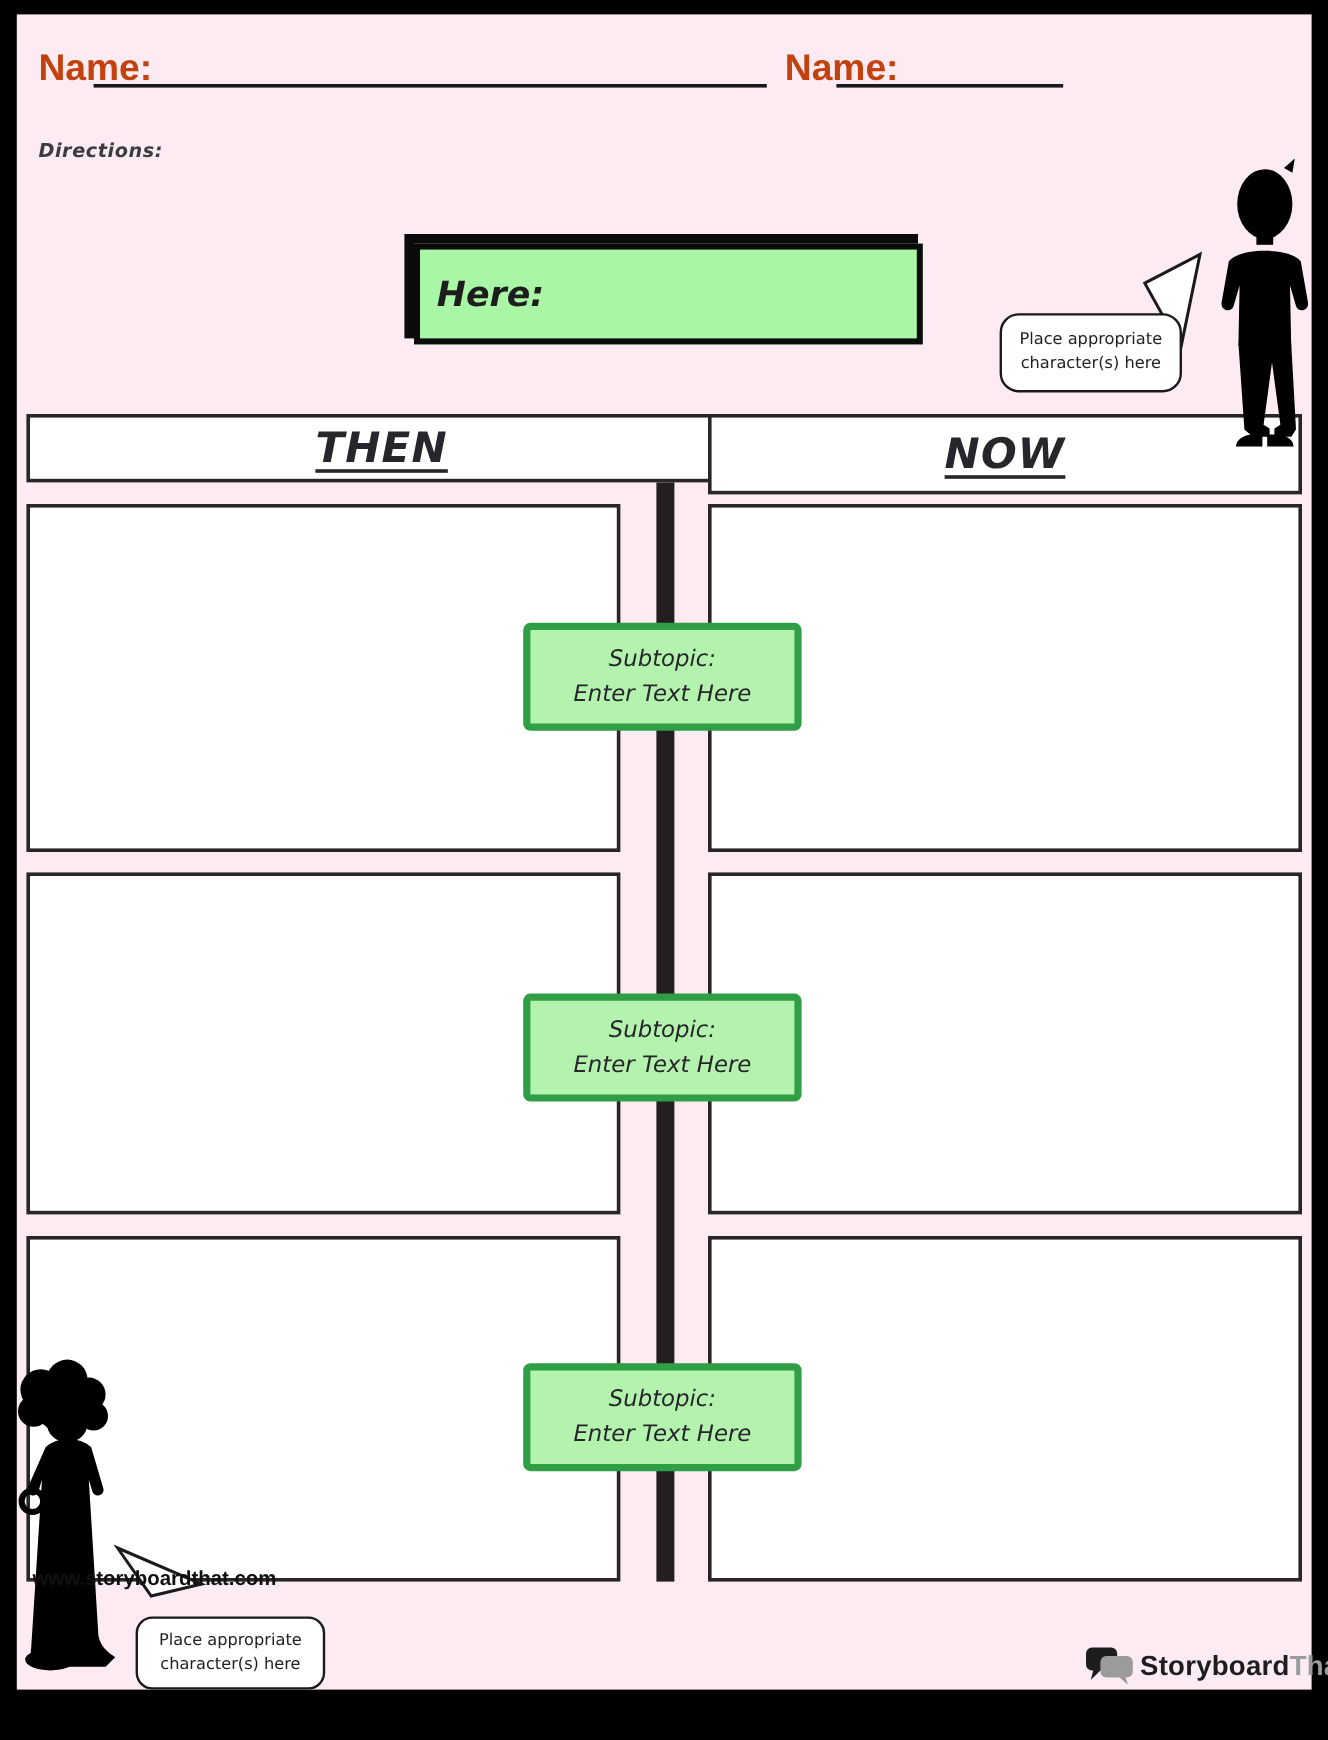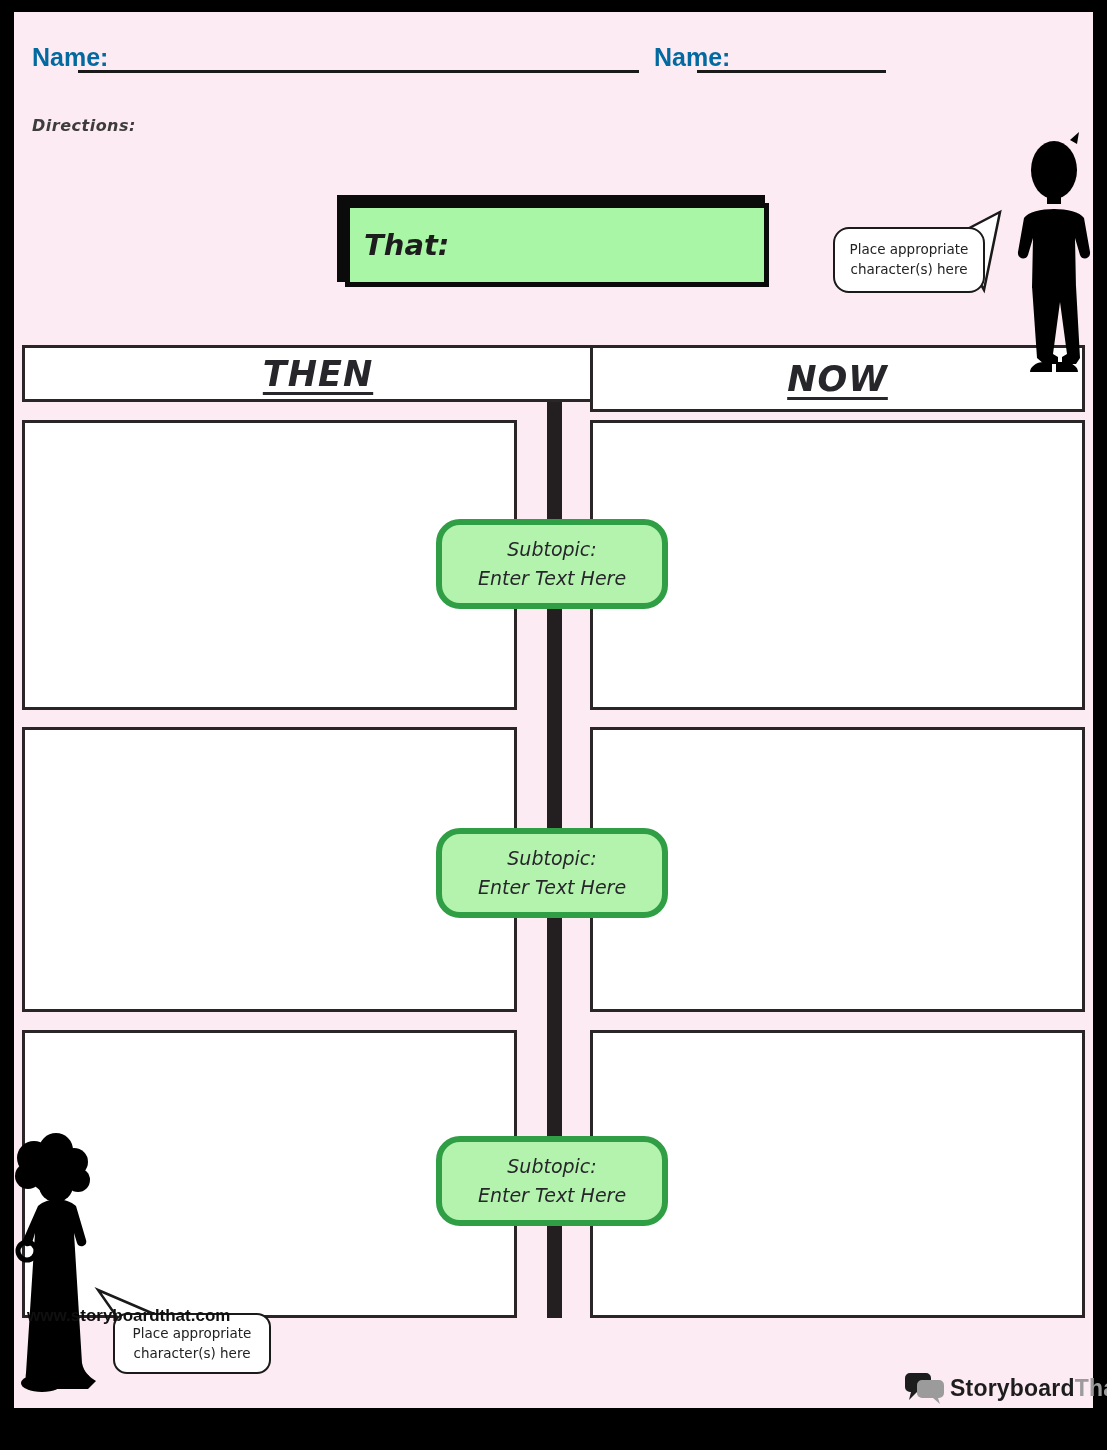--- a/index.html
+++ b/index.html
@@ -2,47 +2,47 @@
 <html><head>
 <meta charset="utf-8">
 <style>
   html,body{margin:0;padding:0;}
   body{font-family:"DejaVu Sans",sans-serif;background:#000;}
   .page{position:relative;width:1107px;height:1450px;background:#000;overflow:hidden;}
   .sheet{position:absolute;left:14px;top:12px;width:1079px;height:1396px;background:#fcebf2;}
   .abs{position:absolute;}
 
   
-  .hdr-label{font-family:"Liberation Sans",sans-serif;font-weight:700;font-size:25px;color:#0369a1;line-height:30px;}
+  .hdr-label{font-family:"Liberation Sans",sans-serif;font-weight:700;font-size:31px;color:#c2410c;line-height:30px;}
   .write-line{border-bottom:3px solid #1a1a1a;height:0;}
 
   .directions{font-size:16px;font-style:italic;font-weight:600;color:#3c3c3c;letter-spacing:.5px;}
 
   
   .topic-shadow{background:#0b0b0b;}
   .topic-box{background:#a9f6a6;border:5px solid #0b0b0b;box-sizing:border-box;
     display:flex;align-items:center;padding-left:14px;}
   .topic-box span{font-size:29px;font-style:italic;font-weight:600;color:#1d1d1d;}
 
   
   .bubble{background:#fff;border:2.5px solid #1a1a1a;border-radius:16px;box-sizing:border-box;
     display:flex;align-items:center;justify-content:center;text-align:center;
-    font-size:13.5px;color:#222;line-height:1.45;padding:6px 10px;z-index:6;}
+    font-size:13.5px;color:#222;line-height:1.45;padding:6px 10px;z-index:6;margin-top:34px;}
   .tail{z-index:5;}
 
   
   .col-header{background:#fff;border:3px solid #2a2627;box-sizing:border-box;
     display:flex;align-items:center;justify-content:center;z-index:2;}
   .col-header span{font-size:35px;font-weight:800;font-style:italic;color:#26262b;
     text-decoration:underline;text-decoration-thickness:3px;text-underline-offset:6px;letter-spacing:1px;}
   .cell{background:#fff;border:3px solid #2a2627;box-sizing:border-box;z-index:2;}
   .timeline{background:#231f20;z-index:1;}
 
   
-  .subtopic{background:#b4f3ae;border:6px solid #2f9e44;border-radius:24px;box-sizing:border-box;
+  .subtopic{background:#b4f3ae;border:6px solid #2f9e44;border-radius:6px;box-sizing:border-box;
     display:flex;flex-direction:column;align-items:center;justify-content:center;
     text-align:center;z-index:4;}
   .subtopic span{font-size:19px;font-style:italic;color:#26262b;line-height:1.55;}
 
   .character{z-index:5;}
 
   .site-url{font-family:"Liberation Sans",sans-serif;font-weight:700;font-size:17px;color:#101010;z-index:6;}
 
   .logo{display:flex;align-items:center;gap:5px;z-index:6;}
   .logo-text{font-family:"Liberation Sans",sans-serif;font-size:23px;font-weight:700;color:#1d1d1d;letter-spacing:.2px;}
@@ -56,21 +56,21 @@
 
   <div class="abs hdr-label" style="left:32px;top:42px;">Name:</div>
   <div class="abs write-line" style="left:78px;top:70px;width:561px;"></div>
   <div class="abs hdr-label" style="left:654px;top:42px;">Name:</div>
   <div class="abs write-line" style="left:697px;top:70px;width:189px;"></div>
 
   <div class="abs directions" style="left:32px;top:116px;">Directions:</div>
 
   <div class="abs topic-shadow" style="left:337px;top:195px;width:428px;height:87px;"></div>
   <div class="abs topic-box" style="left:345px;top:203px;width:424px;height:84px;">
-    <span>That:</span>
+    <span>Here:</span>
   </div>
 
   <svg class="abs tail" style="left:948px;top:206px;" width="60" height="90" viewBox="0 0 60 90">
     <polygon points="6,30 52,6 36,84" fill="#ffffff" stroke="#1a1a1a" stroke-width="2.5"></polygon>
   </svg>
   <div class="abs bubble" style="left:833px;top:227px;width:152px;height:66px;">
     <span>Place appropriate character(s) here</span>
   </div>
 
   <svg class="abs character" style="left:1012px;top:132px;" width="84" height="244" viewBox="0 0 84 244">

